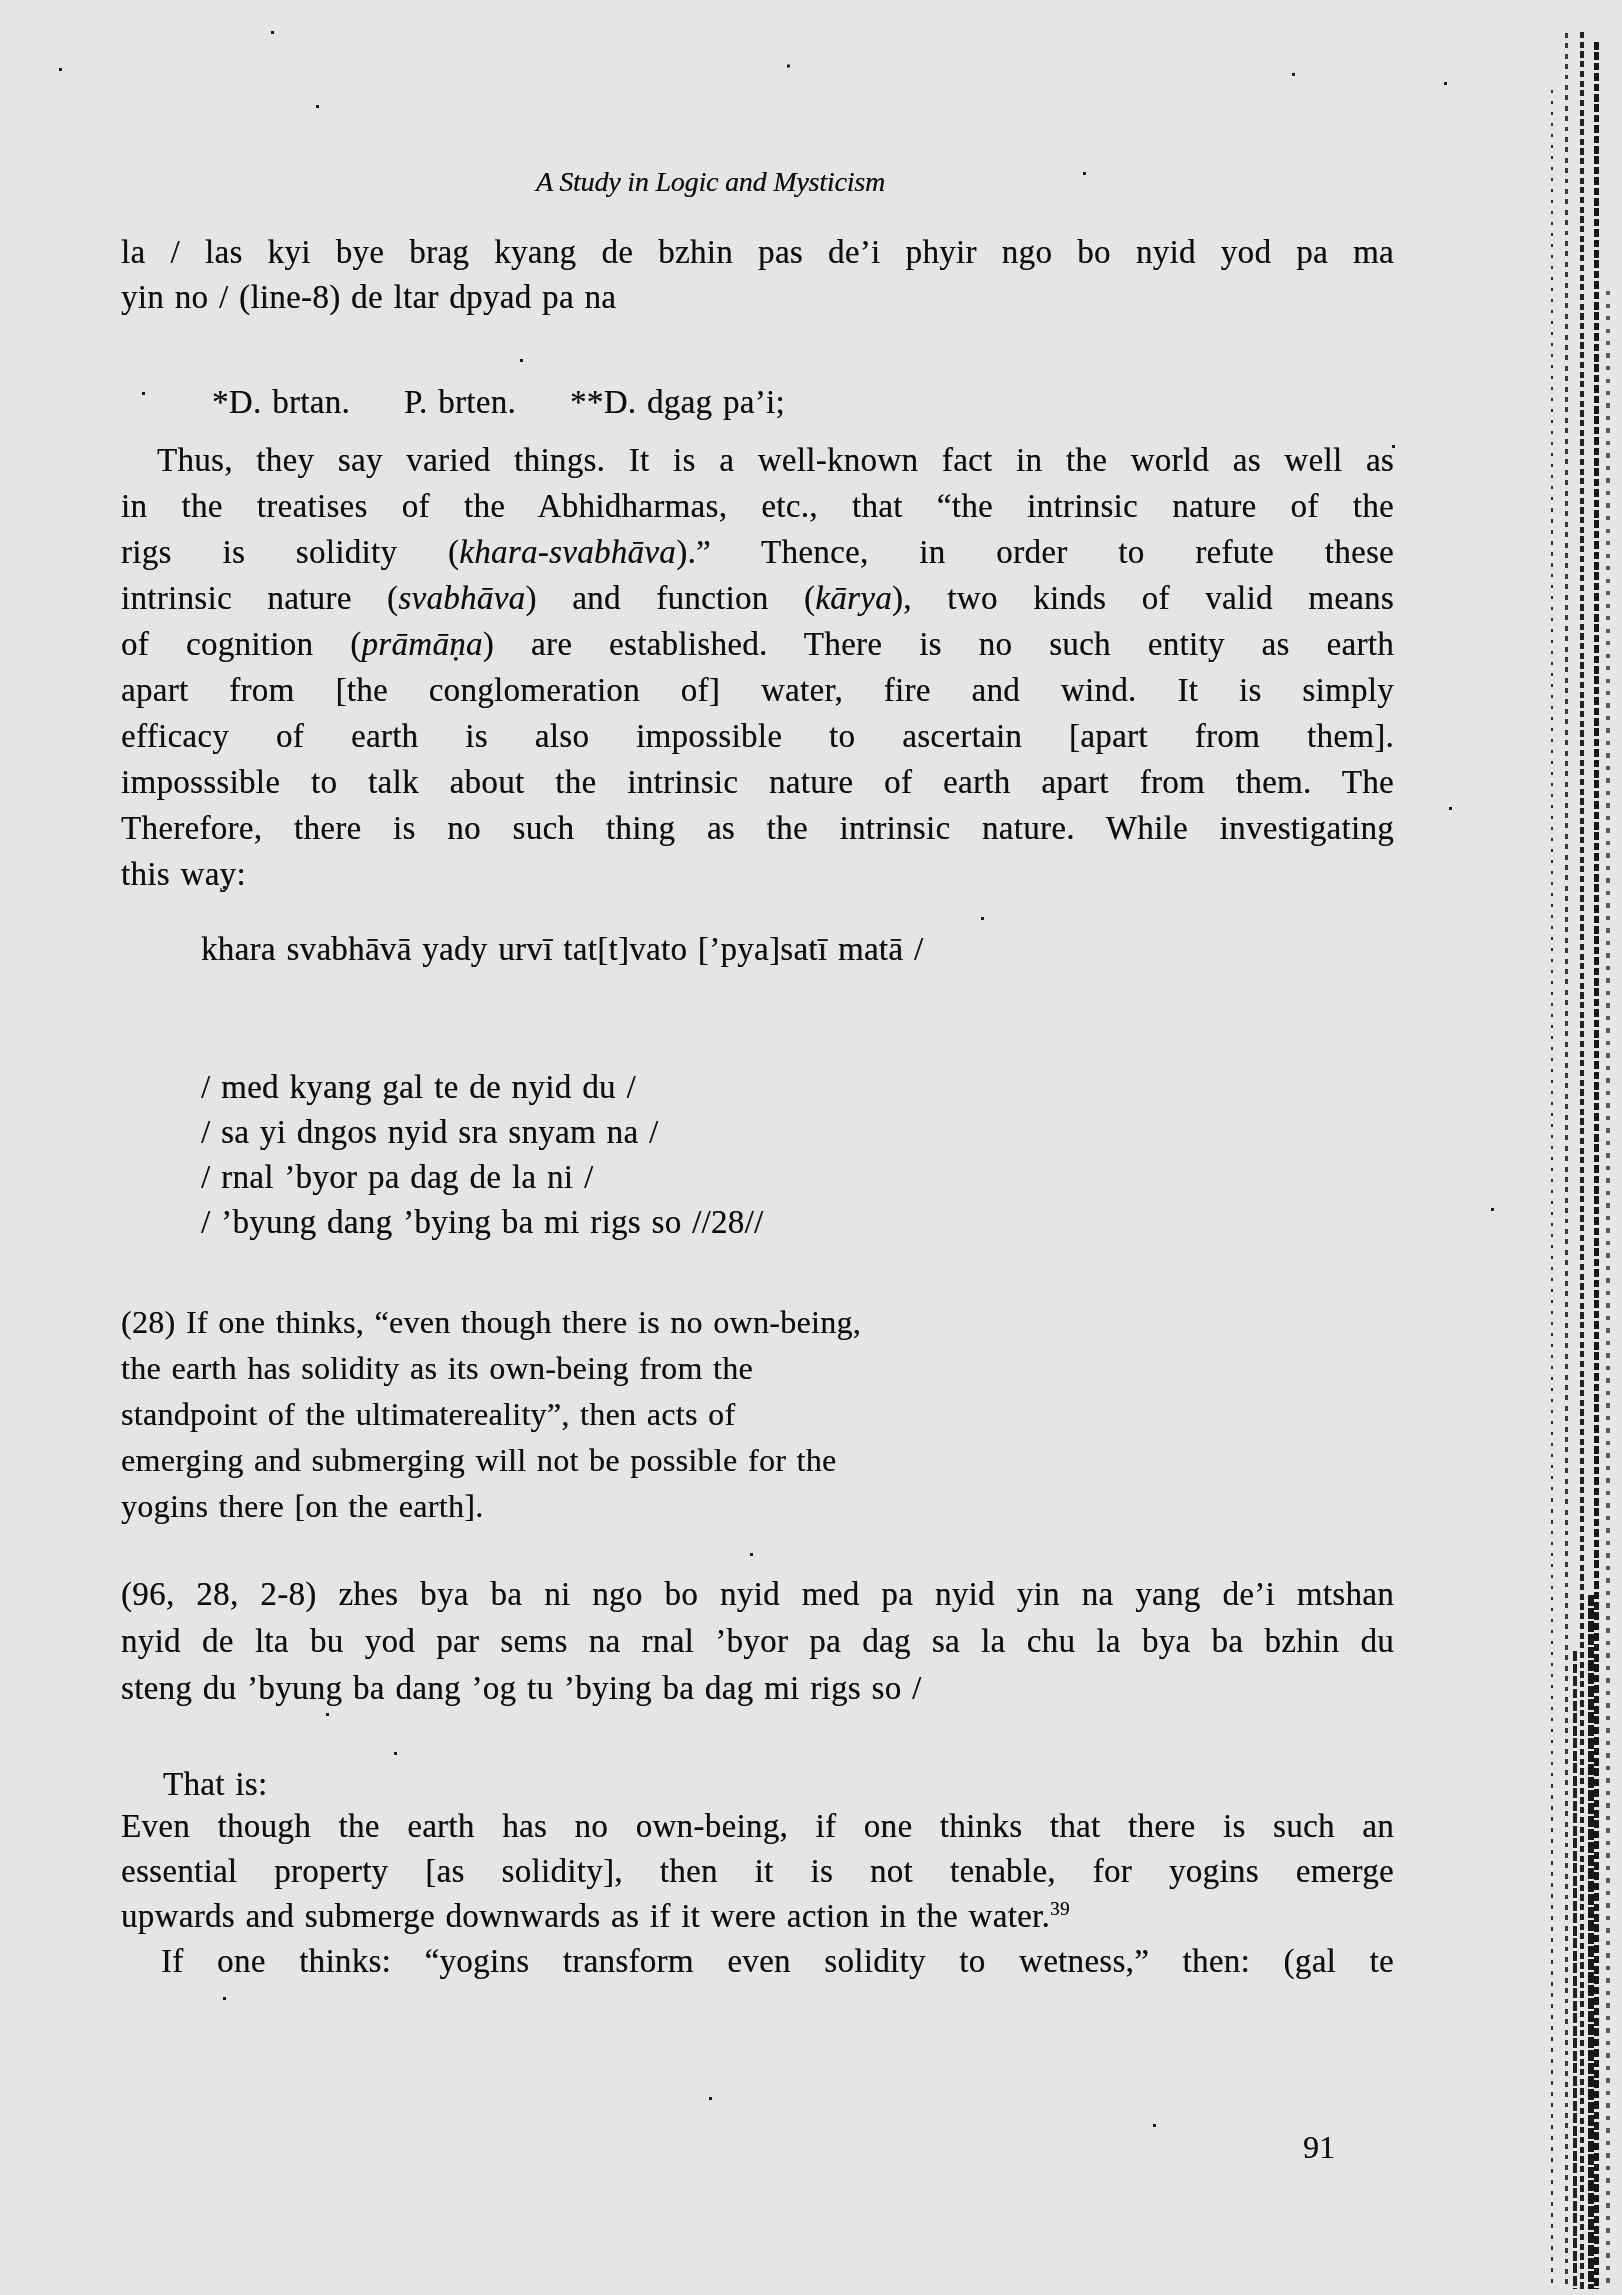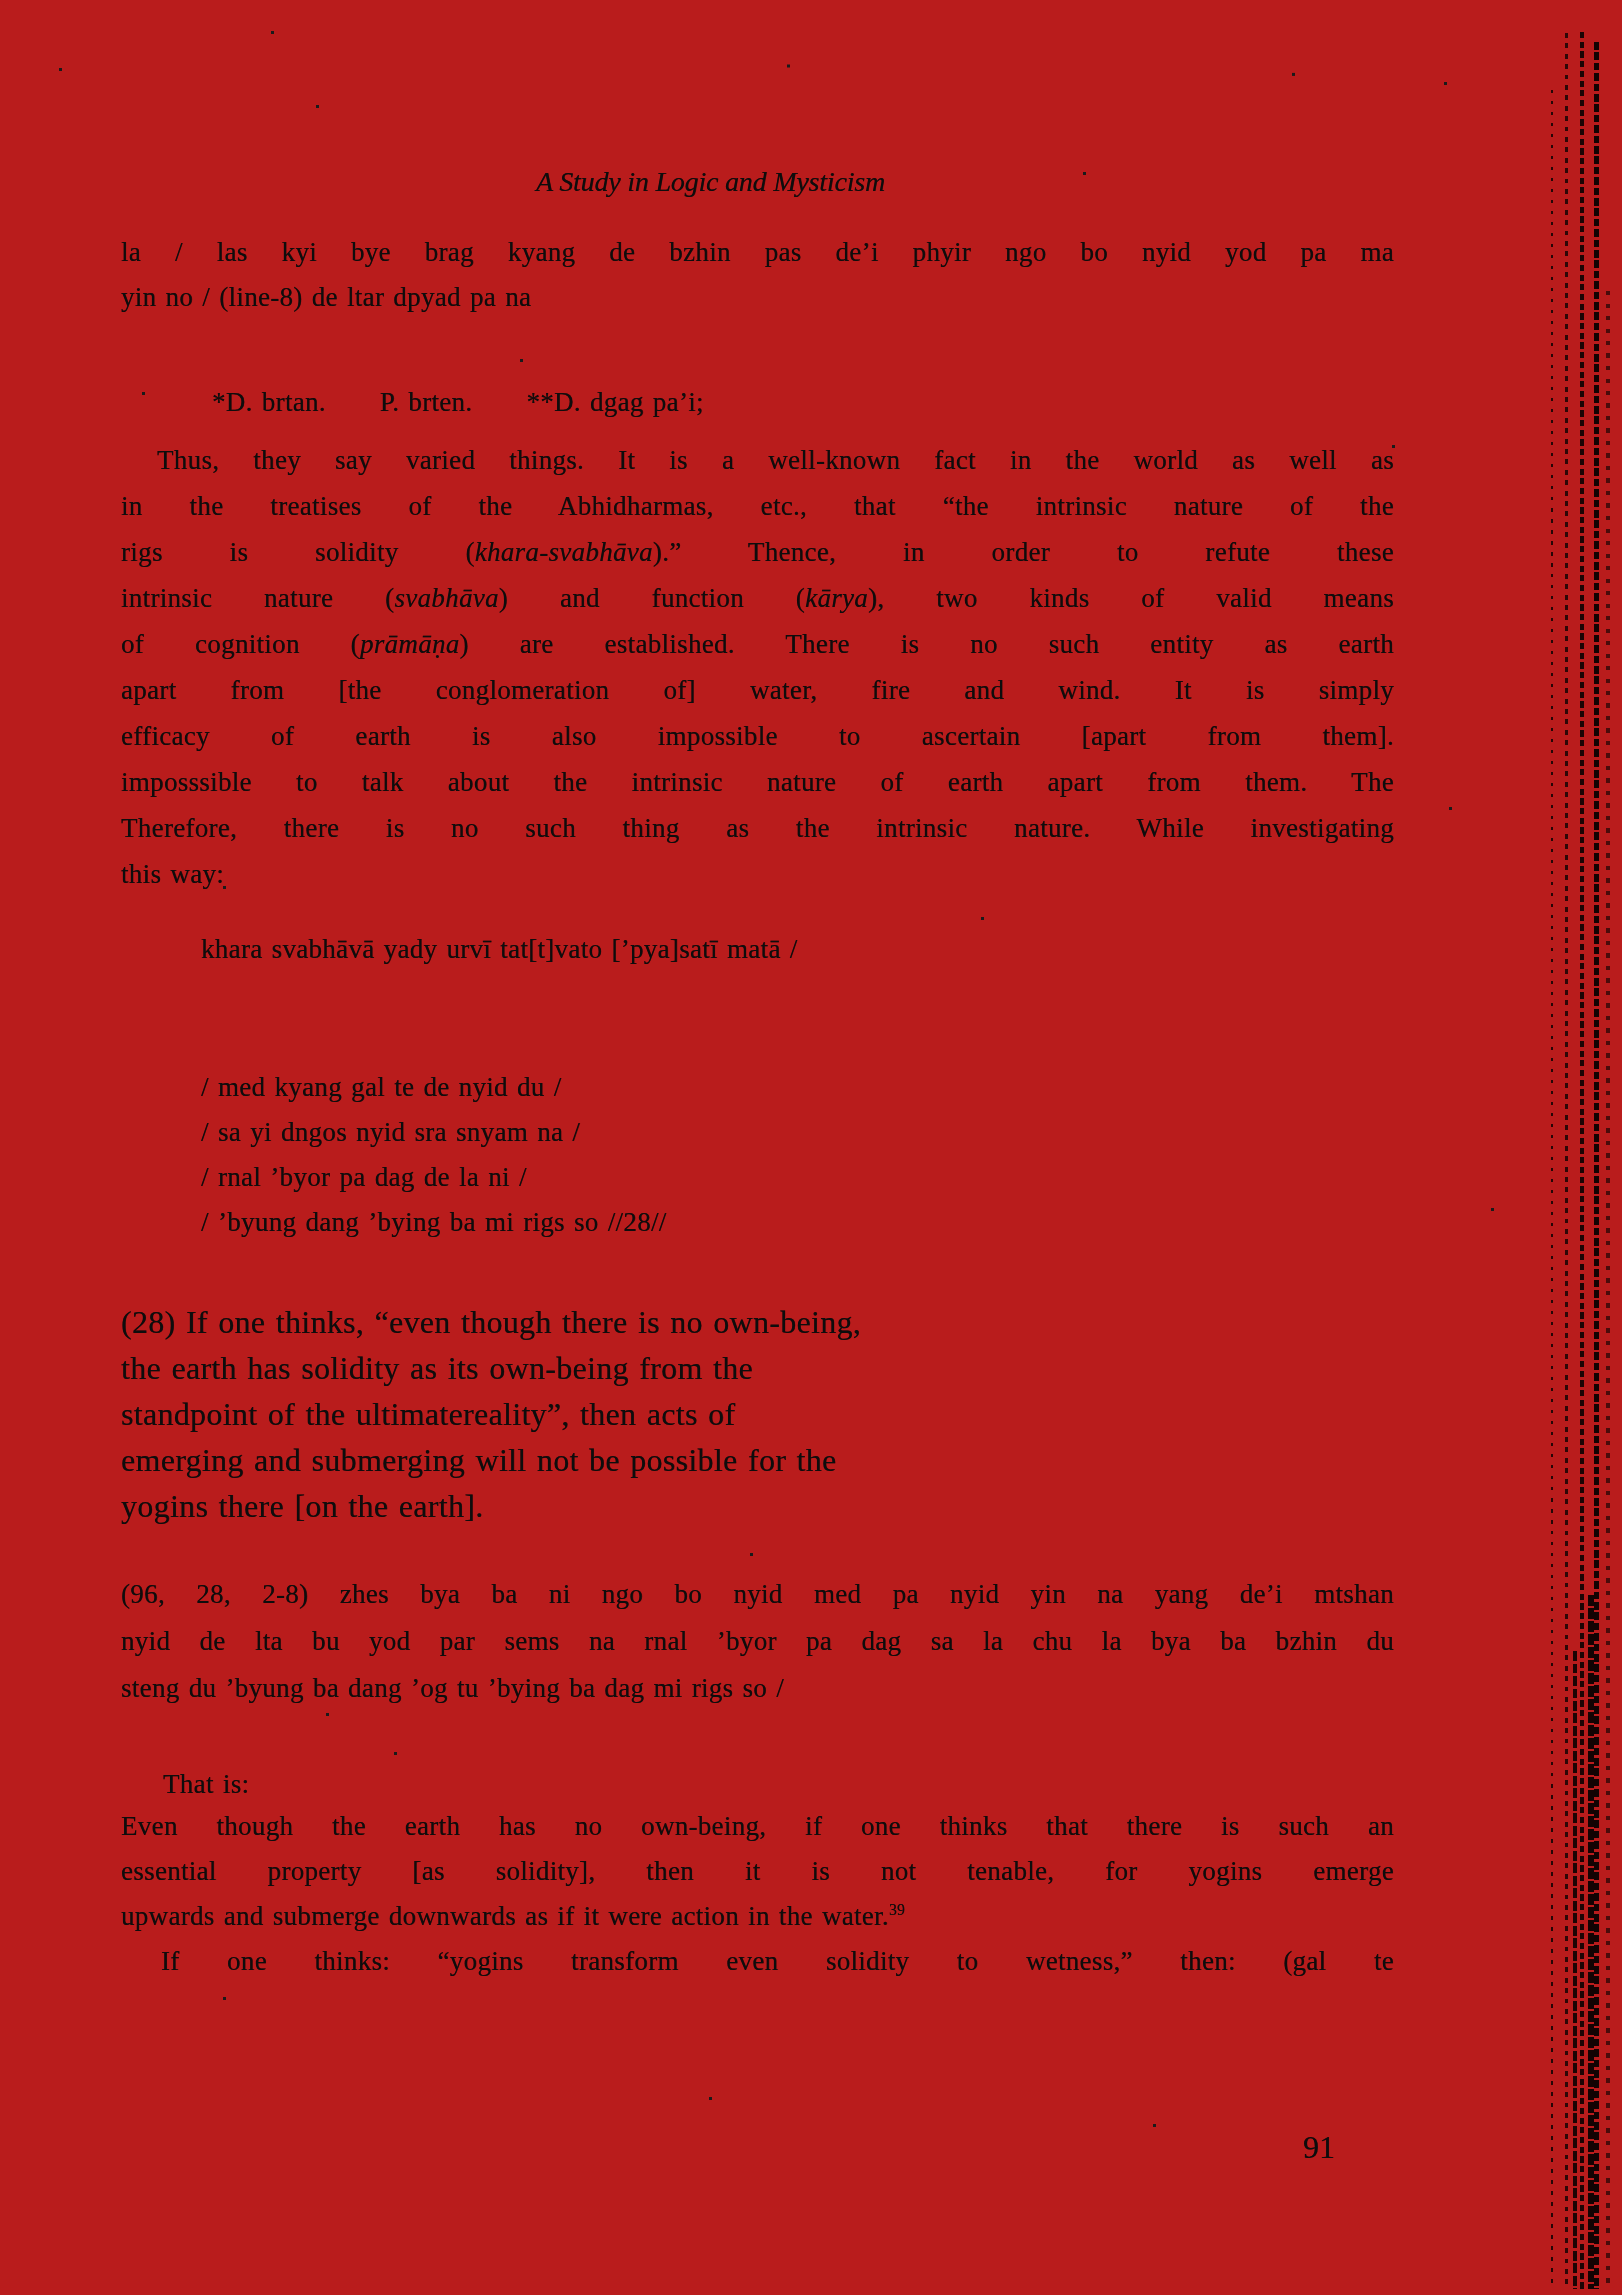--- a/index.html
+++ b/index.html
@@ -1,26 +1,26 @@
 <!DOCTYPE html>
 <html style="font-size:11px"><head>
 <meta charset="utf-8">
 <style>
   html,body { margin:0; padding:0; background:#888; }
   .page {
     position:relative;
     width:1623px; height:2295px;
-    background:#b91c1c;
+    background:#e5e5e5;
     font-family:"Liberation Serif","DejaVu Serif",serif;
     color:#0d0d0d;
     overflow:hidden;
   }
   .txt {
     position:absolute;
-    font-size:27px;
+    font-size:33px;
     line-height:46px;
     letter-spacing:0.3px;
     word-spacing:2.1px;
     text-shadow:0.3px 0.3px 0.5px rgba(0,0,0,0.55);
   }
   .ln {}
   .ln.just { text-align:justify; text-align-last:justify; }
   .it { font-style:italic; }
   .sup { vertical-align:super; font-size:58%; line-height:0; }
 

